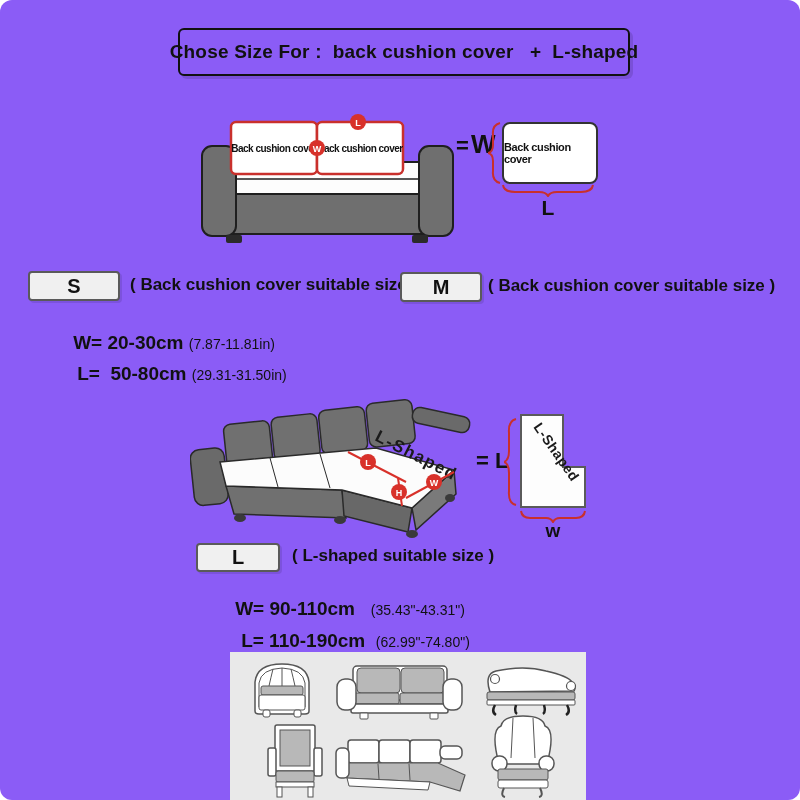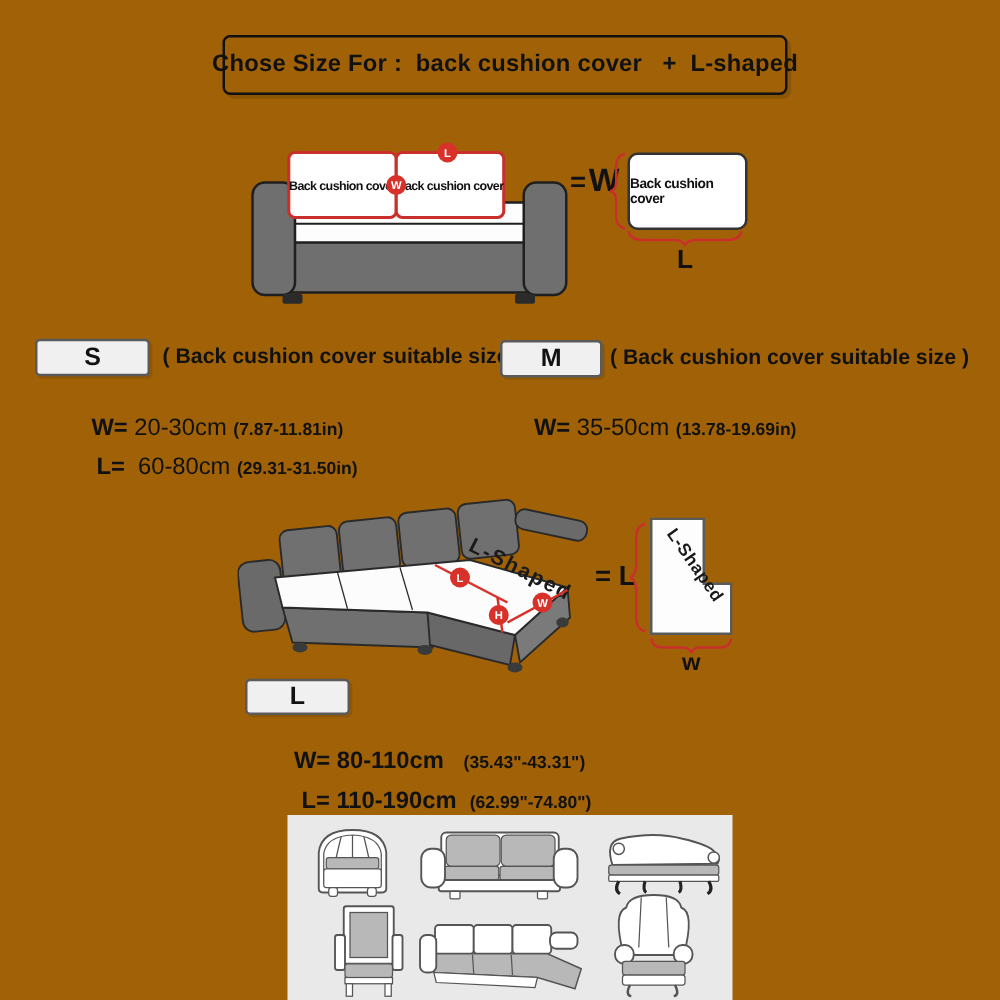--- a/index.html
+++ b/index.html
@@ -1,38 +1,38 @@
 <!DOCTYPE html>
 <html><head>
 <meta charset="utf-8">
 <style>
   html,body{margin:0;padding:0;background:#ffffff;}
-  #canvas{position:relative;width:800px;height:800px;background:#a16207;overflow:hidden;
-          font-family:"Liberation Sans", sans-serif;color:#111;}
+  #canvas{position:relative;width:800px;height:800px;background:#8b5cf6;overflow:hidden;
+          font-family:"Liberation Sans", sans-serif;color:#111;border-radius:12px;}
   .abs{position:absolute;}
 
   
   .title-box{left:178px;top:28px;width:448px;height:44px;border:2px solid #111;border-radius:6px;
              box-shadow:3px 3px 0 rgba(0,0,0,0.12);display:flex;align-items:center;justify-content:center;}
   .title-text{font-size:19px;font-weight:bold;white-space:pre;letter-spacing:0.2px;}
 
   
   .eq-sign{font-size:22px;font-weight:bold;}
   .dim-letter{font-size:26px;font-weight:bold;}
   .result-box{border:2px solid #333;border-radius:8px;background:#fff;display:flex;align-items:center;justify-content:center;}
   .result-box span{font-size:11px;font-weight:bold;letter-spacing:-0.4px;}
   .under-label{text-align:center;font-size:21px;font-weight:bold;}
 
   
   .size-badge{background:#f0f0f0;border:2px solid #5a5a5a;border-radius:4px;box-shadow:2px 2px 0 rgba(0,0,0,0.10);
               display:flex;align-items:center;justify-content:center;font-size:20px;font-weight:bold;}
   .size-heading{font-size:17px;font-weight:bold;white-space:pre;}
   .size-row{font-size:19px;font-weight:bold;white-space:pre;}
-  .size-row .cm{font-weight:400;}
-  .size-row .inch{font-size:14px;font-weight:700;text-align:right;}
+  .size-row .cm{font-weight:700;}
+  .size-row .inch{font-size:14px;font-weight:400;text-align:right;}
 
   svg text{font-family:"Liberation Sans", sans-serif;}
   .panel{background:#e9e9e9;}
 </style>
 </head>
 <body>
 
 <div id="canvas">
 
   <div class="abs title-box">
@@ -76,28 +76,25 @@
     <path d="M1,1 Q2,8 13,8 L37,8 Q44,8 46,12 Q48,8 55,8 L79,8 Q90,8 91,1" fill="none" stroke="#c9302c" stroke-width="2"></path>
   </svg>
   <div class="abs under-label" style="left:502px;top:196px;width:92px;">L</div>
 
   <div class="abs size-badge" style="left:28px;top:271px;width:88px;height:26px;">S</div>
   <div class="abs size-heading" style="left:130px;top:275px;">( Back cushion cover suitable size )</div>
   <div class="abs size-row" style="left:52px;top:310px;">
     <span>W= </span><span class="cm">20-30cm </span><span class="inch">(7.87-11.81in)</span>
   </div>
   <div class="abs size-row" style="left:56px;top:341px;">
-    <span>L=  </span><span class="cm">60-80cm </span><span class="inch">(29.31-31.50in)</span>
+    <span>L=  </span><span class="cm">50-80cm </span><span class="inch">(29.31-31.50in)</span>
   </div>
 
   <div class="abs size-badge" style="left:400px;top:272px;width:78px;height:26px;">M</div>
   <div class="abs size-heading" style="left:488px;top:276px;">( Back cushion cover suitable size )</div>
-  <div class="abs size-row" style="left:406px;top:310px;">
-    <span>W= </span><span class="cm">35-50cm </span><span class="inch">(13.78-19.69in)</span>
-  </div>
 
   <svg class="abs" style="left:190px;top:398px;" width="285" height="142" viewBox="0 0 285 142">
 
     <g transform="rotate(-6 140 70)">
       <rect x="38" y="16" width="46" height="44" rx="7" fill="#707070" stroke="#2a2a2a" stroke-width="1.5"></rect>
       <rect x="86" y="14" width="46" height="44" rx="7" fill="#707070" stroke="#2a2a2a" stroke-width="1.5"></rect>
       <rect x="134" y="12" width="46" height="44" rx="7" fill="#707070" stroke="#2a2a2a" stroke-width="1.5"></rect>
       <rect x="182" y="10" width="46" height="44" rx="7" fill="#707070" stroke="#2a2a2a" stroke-width="1.5"></rect>
       <rect x="2" y="38" width="34" height="56" rx="9" fill="#6a6a6a" stroke="#2a2a2a" stroke-width="1.5"></rect>
     </g>
@@ -137,22 +134,23 @@
   <svg class="abs" style="left:520px;top:414px;" width="66" height="94" viewBox="0 0 66 94">
     <polygon points="1,1 43,1 43,53 65,53 65,93 1,93" fill="#fdfdfd" stroke="#5a5a5a" stroke-width="2"></polygon>
     <text transform="translate(13,13) rotate(55)" font-size="14" font-weight="600" letter-spacing="0.5" fill="#1a1a1a">L-Shaped</text>
   </svg>
   <svg class="abs" style="left:520px;top:510px;" width="66" height="13" viewBox="0 0 66 13">
     <path d="M1,1 Q2,8 10,8 L26,8 Q31,8 33,12 Q35,8 40,8 L56,8 Q64,8 65,1" fill="none" stroke="#c9302c" stroke-width="2"></path>
   </svg>
   <div class="abs under-label" style="left:520px;top:520px;width:66px;font-size:19px;">w</div>
 
   <div class="abs size-badge" style="left:196px;top:543px;width:80px;height:25px;">L</div>
+  <div class="abs size-heading" style="left:292px;top:546px;">( L-shaped suitable size )</div>
   <div class="abs size-row" style="left:214px;top:576px;">
-    <span>W= </span><span>80-110cm   </span><span class="inch">(35.43"-43.31")</span>
+    <span>W= </span><span>90-110cm   </span><span class="inch">(35.43"-43.31")</span>
   </div>
   <div class="abs size-row" style="left:220px;top:608px;">
     <span>L= </span><span>110-190cm  </span><span class="inch">(62.99"-74.80")</span>
   </div>
 
   <div class="abs panel" style="left:230px;top:652px;width:356px;height:148px;">
 
     <svg class="abs" style="left:20px;top:5px;" width="64" height="62" viewBox="0 0 64 62">
       <path d="M5,54 L5,25 Q7,7 32,7 Q57,7 59,25 L59,54 Q59,57 55,57 L9,57 Q5,57 5,54 Z" fill="#fff" stroke="#555" stroke-width="1.5"></path>
       <path d="M9,50 L9,26 Q11,12 32,11 Q53,12 55,26 L55,50" fill="none" stroke="#555" stroke-width="1"></path>

